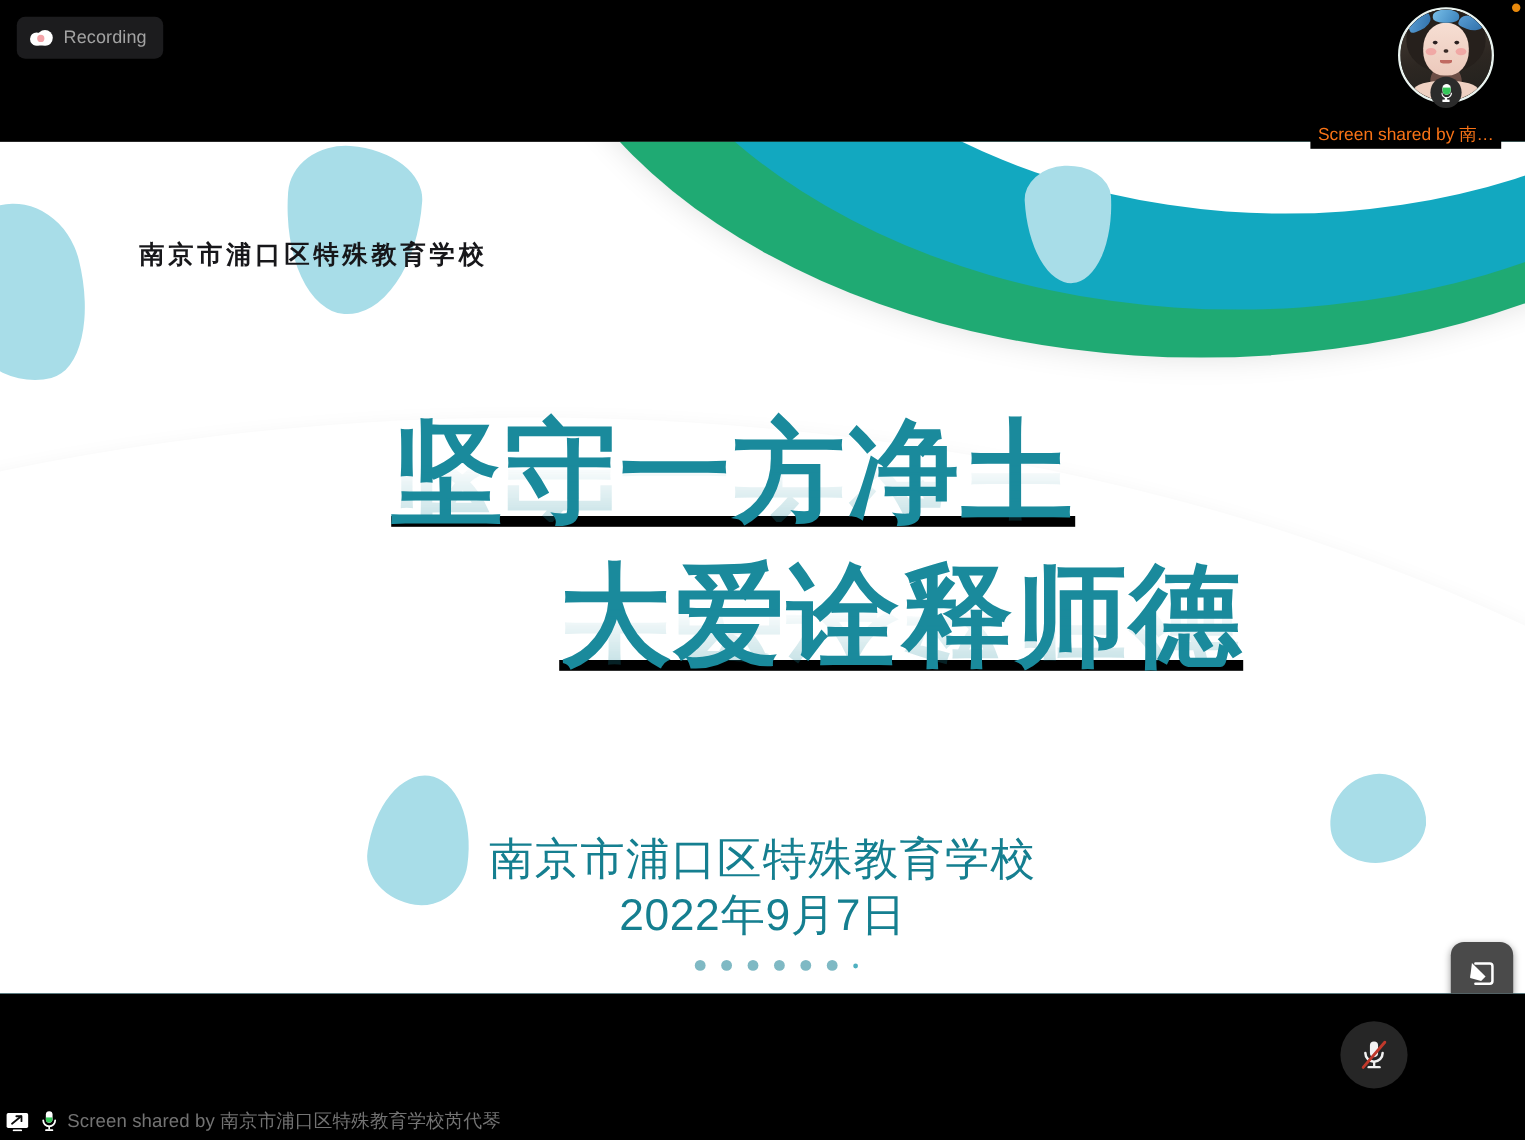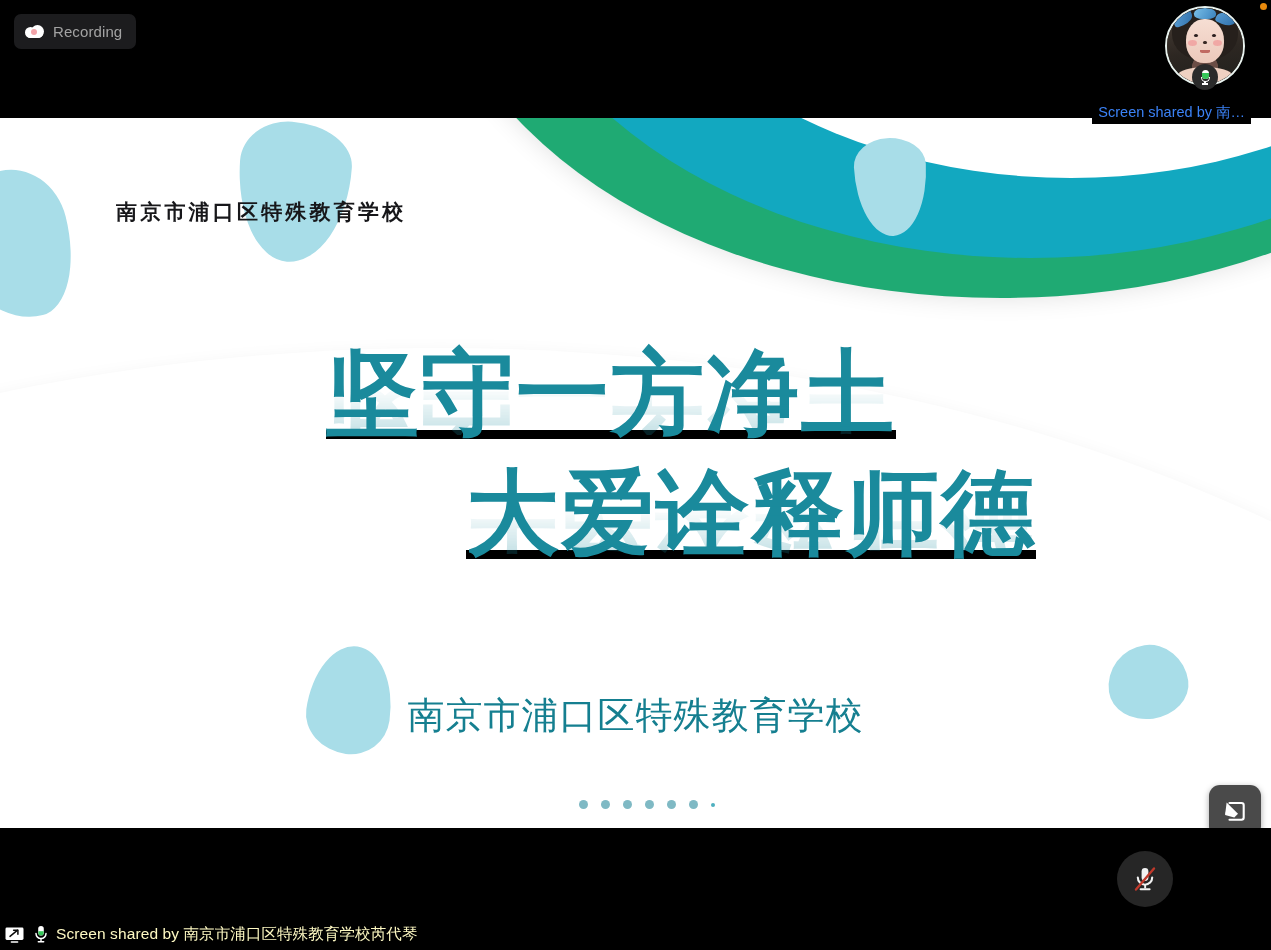--- a/index.html
+++ b/index.html
@@ -76,21 +76,21 @@
   .mic-badge .cap i{ position:absolute; left:0; bottom:0; width:100%; height:62%;
                      background:#35c759; display:block; }
   .mic-badge .arc{ position:absolute; left:0; top:7px; width:9px; height:5px;
                    border:1.4px solid #fff; border-top:none;
                    border-radius:0 0 5px 5px; }
   .mic-badge .stem{ position:absolute; left:3.8px; top:11px; width:1.5px; height:4px; background:#fff; }
   .mic-badge .base{ position:absolute; left:1.5px; bottom:0; width:6px; height:1.5px; background:#fff; }
 
   .share-caption{
     position:absolute; right:20px; top:101px;
-    background:#000; color:#3b82f6; font-size:14.5px;
+    background:#000; color:#f97316; font-size:14.5px;
     padding:2px 6px; white-space:nowrap;
   }
 
   
   .slide{
     position:absolute; left:0; top:118px; width:1271px; height:710px;
     background:#fff; overflow:hidden;
   }
   .slide-inner{ position:absolute; inset:0; }
 
@@ -201,21 +201,21 @@
 
   .mute-btn{
     position:absolute; left:1117px; top:23px; width:56px; height:56px;
     border-radius:50%; background:#262626;
     display:flex; align-items:center; justify-content:center;
   }
 
   .statusbar{
     position:absolute; left:0; bottom:0; width:1271px; height:31px;
     display:flex; align-items:center; gap:8px; padding-left:5px;
-    background:#000; color:#fef9c3; font-size:15.5px; white-space:nowrap;
+    background:#000; color:#737373; font-size:15.5px; white-space:nowrap;
   }
   .statusbar .sb-text{ letter-spacing:.1px; }
   .share-ico{ width:19px; height:16px; position:relative; flex:0 0 auto; }
   .mic-ico{ width:14px; height:19px; position:relative; flex:0 0 auto; margin-left:2px; }
 </style>
 </head>
 <body>
 
 <div id="app">
 
@@ -291,20 +291,21 @@
           <span class="tl-refl">坚守一方净土</span>
         </div>
         <div class="title-line tl2">
           <span class="tl-text">大爱诠释师德</span>
           <span class="tl-refl">大爱诠释师德</span>
         </div>
       </div>
 
       <div class="subtitle">
         <div class="l1">南京市浦口区特殊教育学校</div>
+        <div class="l2">2022年9月7日</div>
       </div>
 
       <div class="dots">
         <span class="dot active"></span>
         <span class="dot"></span>
         <span class="dot"></span>
         <span class="dot"></span>
         <span class="dot"></span>
         <span class="dot"></span>
         <span class="dot"></span>

